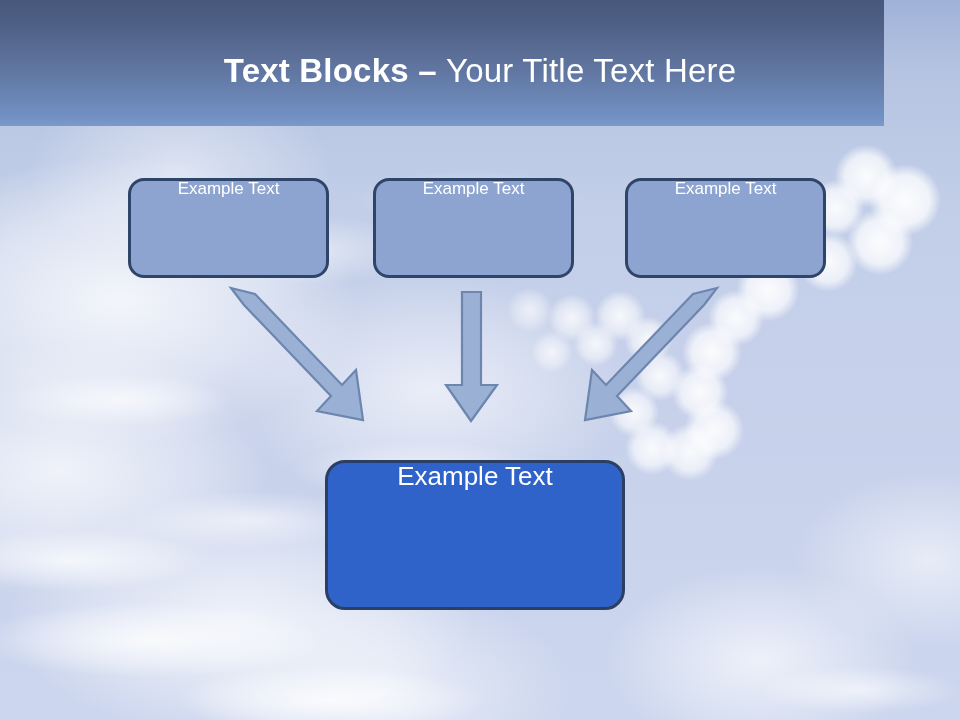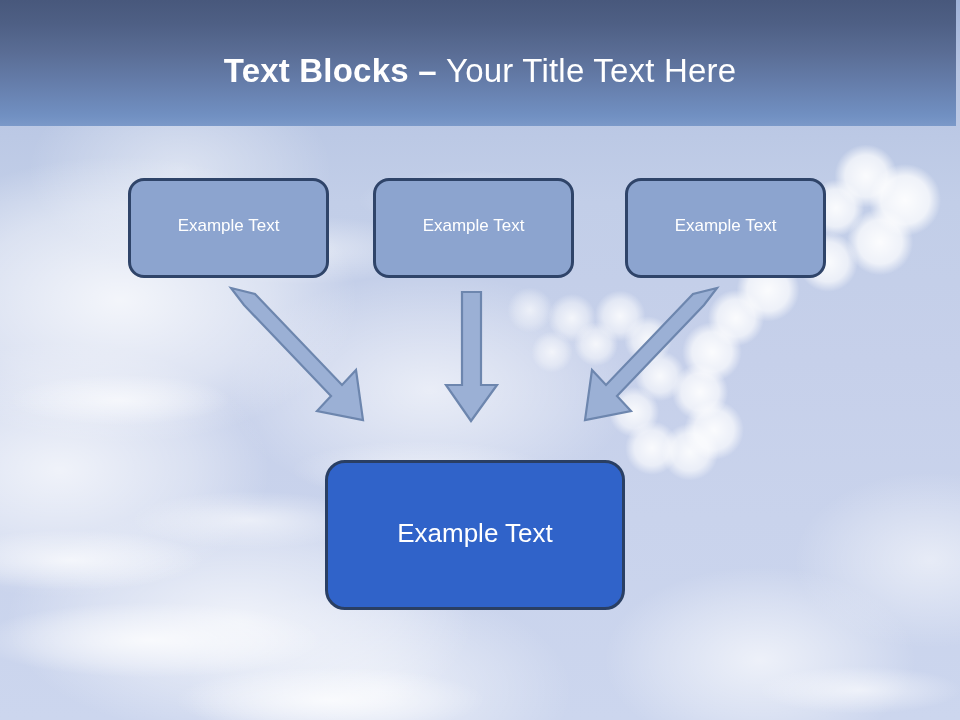--- a/index.html
+++ b/index.html
@@ -93,21 +93,21 @@
       radial-gradient(ellipse 150px 34px at 420px 470px, rgba(255,255,255,0.50) 0%, rgba(255,255,255,0.18) 55%, rgba(255,255,255,0) 86%),
       radial-gradient(ellipse 120px 28px at 860px 690px, rgba(255,255,255,0.60) 0%, rgba(255,255,255,0.22) 55%, rgba(255,255,255,0) 85%),
       radial-gradient(ellipse 150px 40px at 300px 250px, rgba(255,255,255,0.52) 0%, rgba(255,255,255,0.18) 55%, rgba(255,255,255,0) 86%),
       radial-gradient(ellipse 130px 34px at 470px 200px, rgba(255,255,255,0.40) 0%, rgba(255,255,255,0.14) 55%, rgba(255,255,255,0) 87%);
   }
 
   
   .title-bar {
     position: absolute;
     left: 0; top: 0;
-    width: 956px;
+    width: 884px;
     height: 126px;
     background: linear-gradient(to bottom,
       #48587c 0%,
       #4e5f84 18%,
       #5a6d95 42%,
       #6780ae 70%,
       #7190c2 92%,
       #7b99c9 100%);
   }
   .title-text {
@@ -124,21 +124,21 @@
   }
   .title-strong { font-weight: bold; }
   .title-rest   { font-weight: normal; }
 
   
   .node-box {
     position: absolute;
     box-sizing: border-box;
     border-radius: 17px;
     display: flex;
-    align-items: center;
+    align-items: flex-start;
     justify-content: center;
     color: #ffffff;
   }
   .node-top {
     width: 201px;
     height: 100px;
     top: 178px;
     background: #8ca4cf;
     border: 3px solid #2f4469;
     border-radius: 16px;

